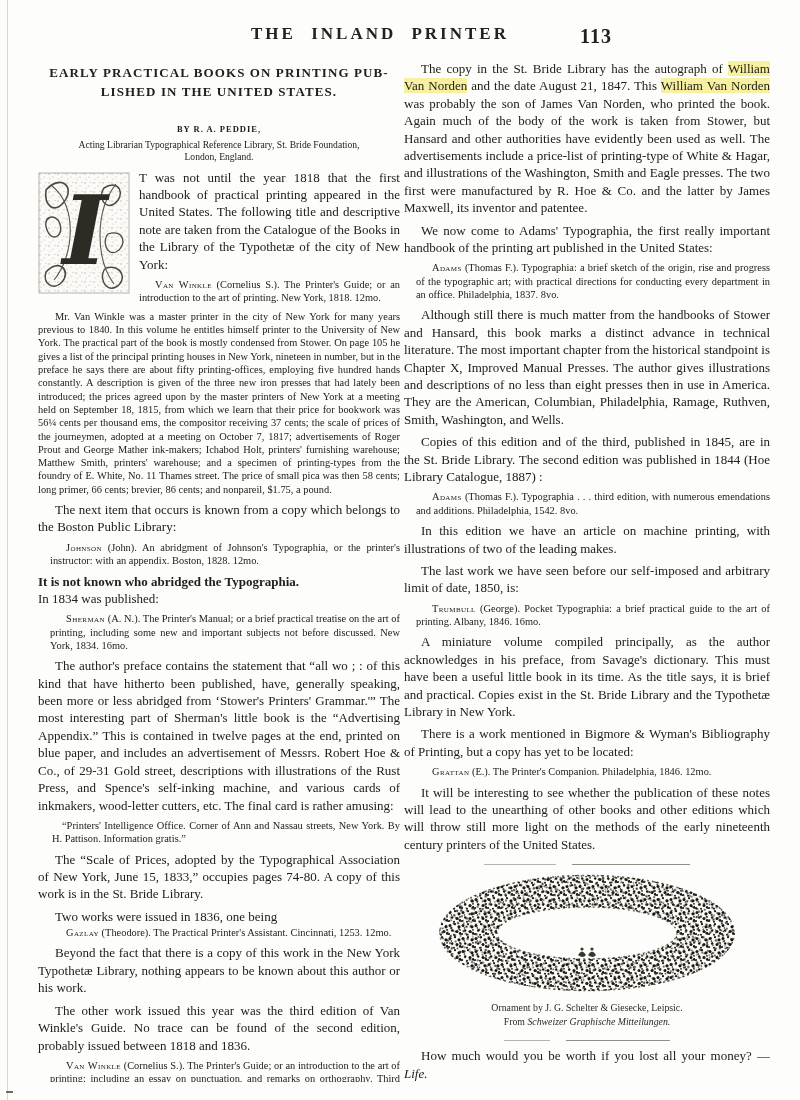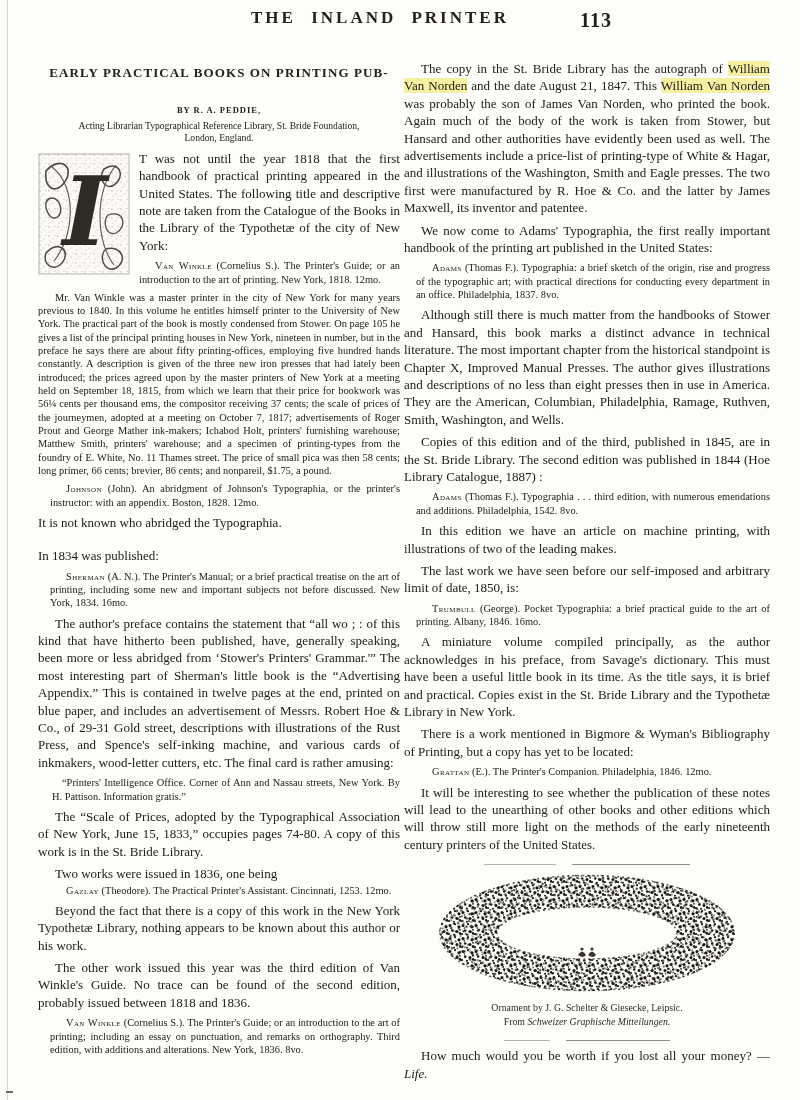--- a/index.html
+++ b/index.html
@@ -6,21 +6,21 @@
   #page{
     position:relative;width:800px;height:1100px;margin:0;
     background:#fdfdfb;color:#232019;
     font-family:"Liberation Serif","DejaVu Serif",serif;
     overflow:hidden;
   }
   #scan-edge-left{position:absolute;left:7px;top:0;width:1px;height:1100px;background:#d8d8d2;}
   #scan-mark{position:absolute;left:6px;top:1091px;width:7px;height:2px;background:#6b6b66;}
 
   
-  .hdr{position:absolute;top:8px;left:0;width:664px;height:26px;}
+  .hdr{position:absolute;top:24px;left:0;width:664px;height:26px;}
   .hdr-title{
     position:absolute;left:0;width:760px;text-align:center;
     font-weight:bold;font-size:17px;letter-spacing:3px;word-spacing:8px;color:#26221b;
   }
   .hdr-page{position:absolute;right:52px;top:1px;font-weight:bold;font-size:20px;letter-spacing:1px;}
 
   
   .col{position:absolute;top:60px;height:1022px;overflow:hidden;text-align:justify;}
   #col-left{left:38px;width:362px;}
   #col-right{left:404px;width:366px;}
@@ -62,20 +62,21 @@
   <div id="scan-mark"></div>
 
   <div class="hdr">
     <div class="hdr-title">THE INLAND PRINTER</div>
     <div class="hdr-page">113</div>
   </div>
 
   <div class="col" id="col-left">
     <div class="art-head">
       <div>EARLY PRACTICAL BOOKS ON PRINTING PUB-</div>
+      <div>LISHED IN THE UNITED STATES.</div>
     </div>
     <p class="byline">BY R. A. PEDDIE,</p>
     <p class="affil">
       <span>Acting Librarian Typographical Reference Library, St. Bride Foundation,</span><br>
       <span>London, England.</span>
     </p>
 
     <div class="dropcap">
       <svg width="92" height="122" viewBox="0 0 92 122">
         <defs>
@@ -95,22 +96,23 @@
         <path d="M70,62 C86,56 90,74 78,80 C68,84 64,68 70,62 Z" fill="none" stroke="#4e4a43" stroke-width="1.3"></path>
         <path d="M68,96 C84,92 90,108 78,115 C66,121 60,102 68,96 Z" fill="none" stroke="#4e4a43" stroke-width="1.5"></path>
         <path d="M14,14 C40,34 36,84 16,108 M78,12 C56,40 58,88 76,112" fill="none" stroke="#5a554d" stroke-width="1.1"></path>
         <text x="46" y="90" text-anchor="middle" font-family="DejaVu Serif, serif" font-style="italic" font-weight="bold" font-size="92" fill="#2b2archive620" opacity="0">I</text>
         <text x="47" y="92" text-anchor="middle" font-family="DejaVu Serif, serif" font-style="italic" font-weight="bold" font-size="96" fill="#2e2a24">I</text>
       </svg>
     </div>
     <p class="body">T was not until the year 1818 that the first handbook of practical printing appeared in the United States.  The following title and descriptive note are taken from the Catalogue of the Books in the Library of the Typothetæ of the city of New York:</p>
     <p class="cite"><span class="sc">Van Winkle</span><span> (Cornelius S.).  The Printer's Guide;  or an introduction to the art of printing.  New York, 1818.  12mo.</span></p>
     <p class="small indent">Mr. Van Winkle was a master printer in the city of New York for many years previous to 1840.  In this volume he entitles himself printer to the University of New York.  The practical part of the book is mostly condensed from Stower.  On page 105 he gives a list of the principal printing houses in New York, nineteen in number, but in the preface he says there are about fifty printing-offices, employing five hundred hands constantly.  A description is given of the three new iron presses that had lately been introduced;  the prices agreed upon by the master printers of New York at a meeting held on September 18, 1815, from which we learn that their price for bookwork was 56¼ cents per thousand ems, the compositor receiving 37 cents; the scale of prices of the journeymen, adopted at a meeting on October 7, 1817;  advertisements of Roger Prout and George Mather ink-makers;  Ichabod Holt, printers' furnishing warehouse;  Matthew Smith, printers' warehouse;  and a specimen of printing-types from the foundry of E. White, No. 11 Thames street.  The price of small pica was then 58 cents;  long primer, 66 cents;  brevier, 86 cents;  and nonpareil, $1.75, a pound.</p>
+    <p class="body indent">The next item that occurs is known from a copy which belongs to the Boston Public Library:</p>
     <p class="cite"><span class="sc">Johnson</span><span> (John).  An abridgment of Johnson's Typographia, or the printer's instructor: with an appendix.  Boston, 1828.  12mo.</span></p>
-    <p class="body" style="margin-bottom:16px;">It is not known who abridged the Typographia.</p>
+    <p class="body" style="margin-bottom:0;font-weight:bold;">It is not known who abridged the Typographia.</p>
     <p class="body">In 1834 was published:</p>
     <p class="cite"><span class="sc">Sherman</span><span> (A. N.).  The Printer's Manual;  or a brief practical treatise on the art of printing, including some new and important subjects not before discussed.  New York, 1834.  16mo.</span></p>
     <p class="body indent">The author's preface contains the statement that “all wo ; : of this kind that have hitherto been published, have, generally speaking, been more or less abridged from ‘Stower's Printers' Grammar.'”  The most interesting part of Sherman's little book is the “Advertising Appendix.” This is contained in twelve pages at the end, printed on blue paper, and includes an advertisement of Messrs. Robert Hoe &amp; Co., of 29-31 Gold street, descriptions with illustrations of the Rust Press, and Spence's self-inking machine, and various cards of inkmakers, wood-letter cutters, etc.  The final card is rather amusing:</p>
     <p class="quotecite">“Printers' Intelligence Office.  Corner of Ann and Nassau streets, New York.  By H. Pattison.  Information gratis.”</p>
     <p class="body indent">The “Scale of Prices, adopted by the Typographical Association of New York, June 15, 1833,” occupies pages 74-80.  A copy of this work is in the St. Bride Library.</p>
     <p class="body indent" style="margin-bottom:1px;">Two works were issued in 1836, one being</p>
     <p class="cite"><span class="sc">Gazlay</span><span> (Theodore).  The Practical Printer's Assistant.  Cincinnati, 1253.  12mo.</span></p>
     <p class="body indent">Beyond the fact that there is a copy of this work in the New York Typothetæ Library, nothing appears to be known about this author or his work.</p>
     <p class="body indent">The other work issued this year was the third edition of Van Winkle's Guide.  No trace can be found of the second edition, probably issued between 1818 and 1836.</p>
     <p class="cite"><span class="sc">Van Winkle</span><span> (Cornelius S.).  The Printer's Guide;  or an introduction to the art of printing;  including an essay on punctuation, and remarks on orthography.  Third edition, with additions and alterations.  New York, 1836.  8vo.</span></p>

